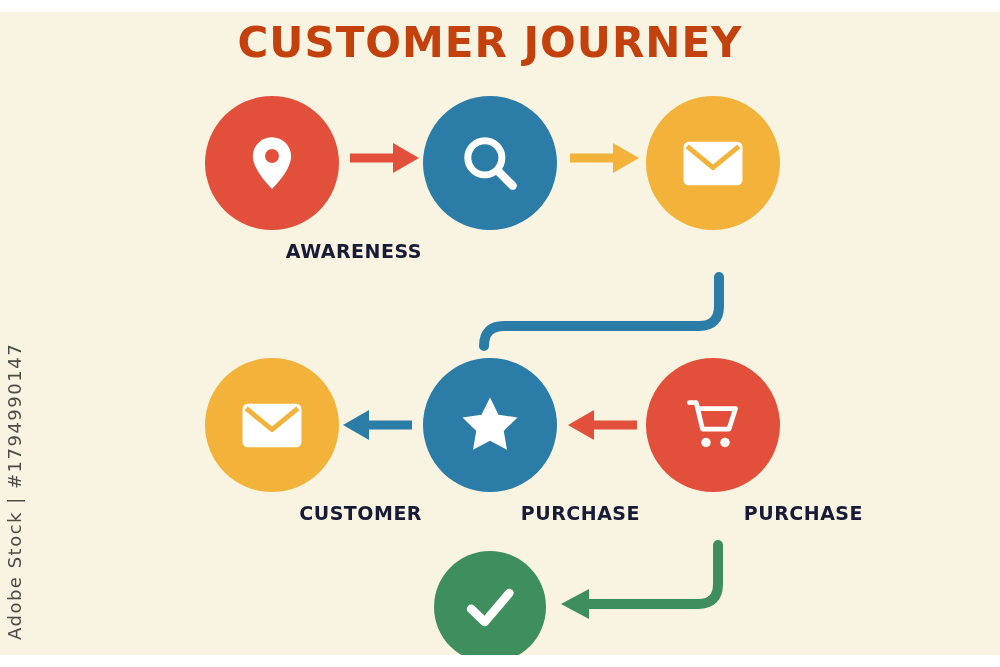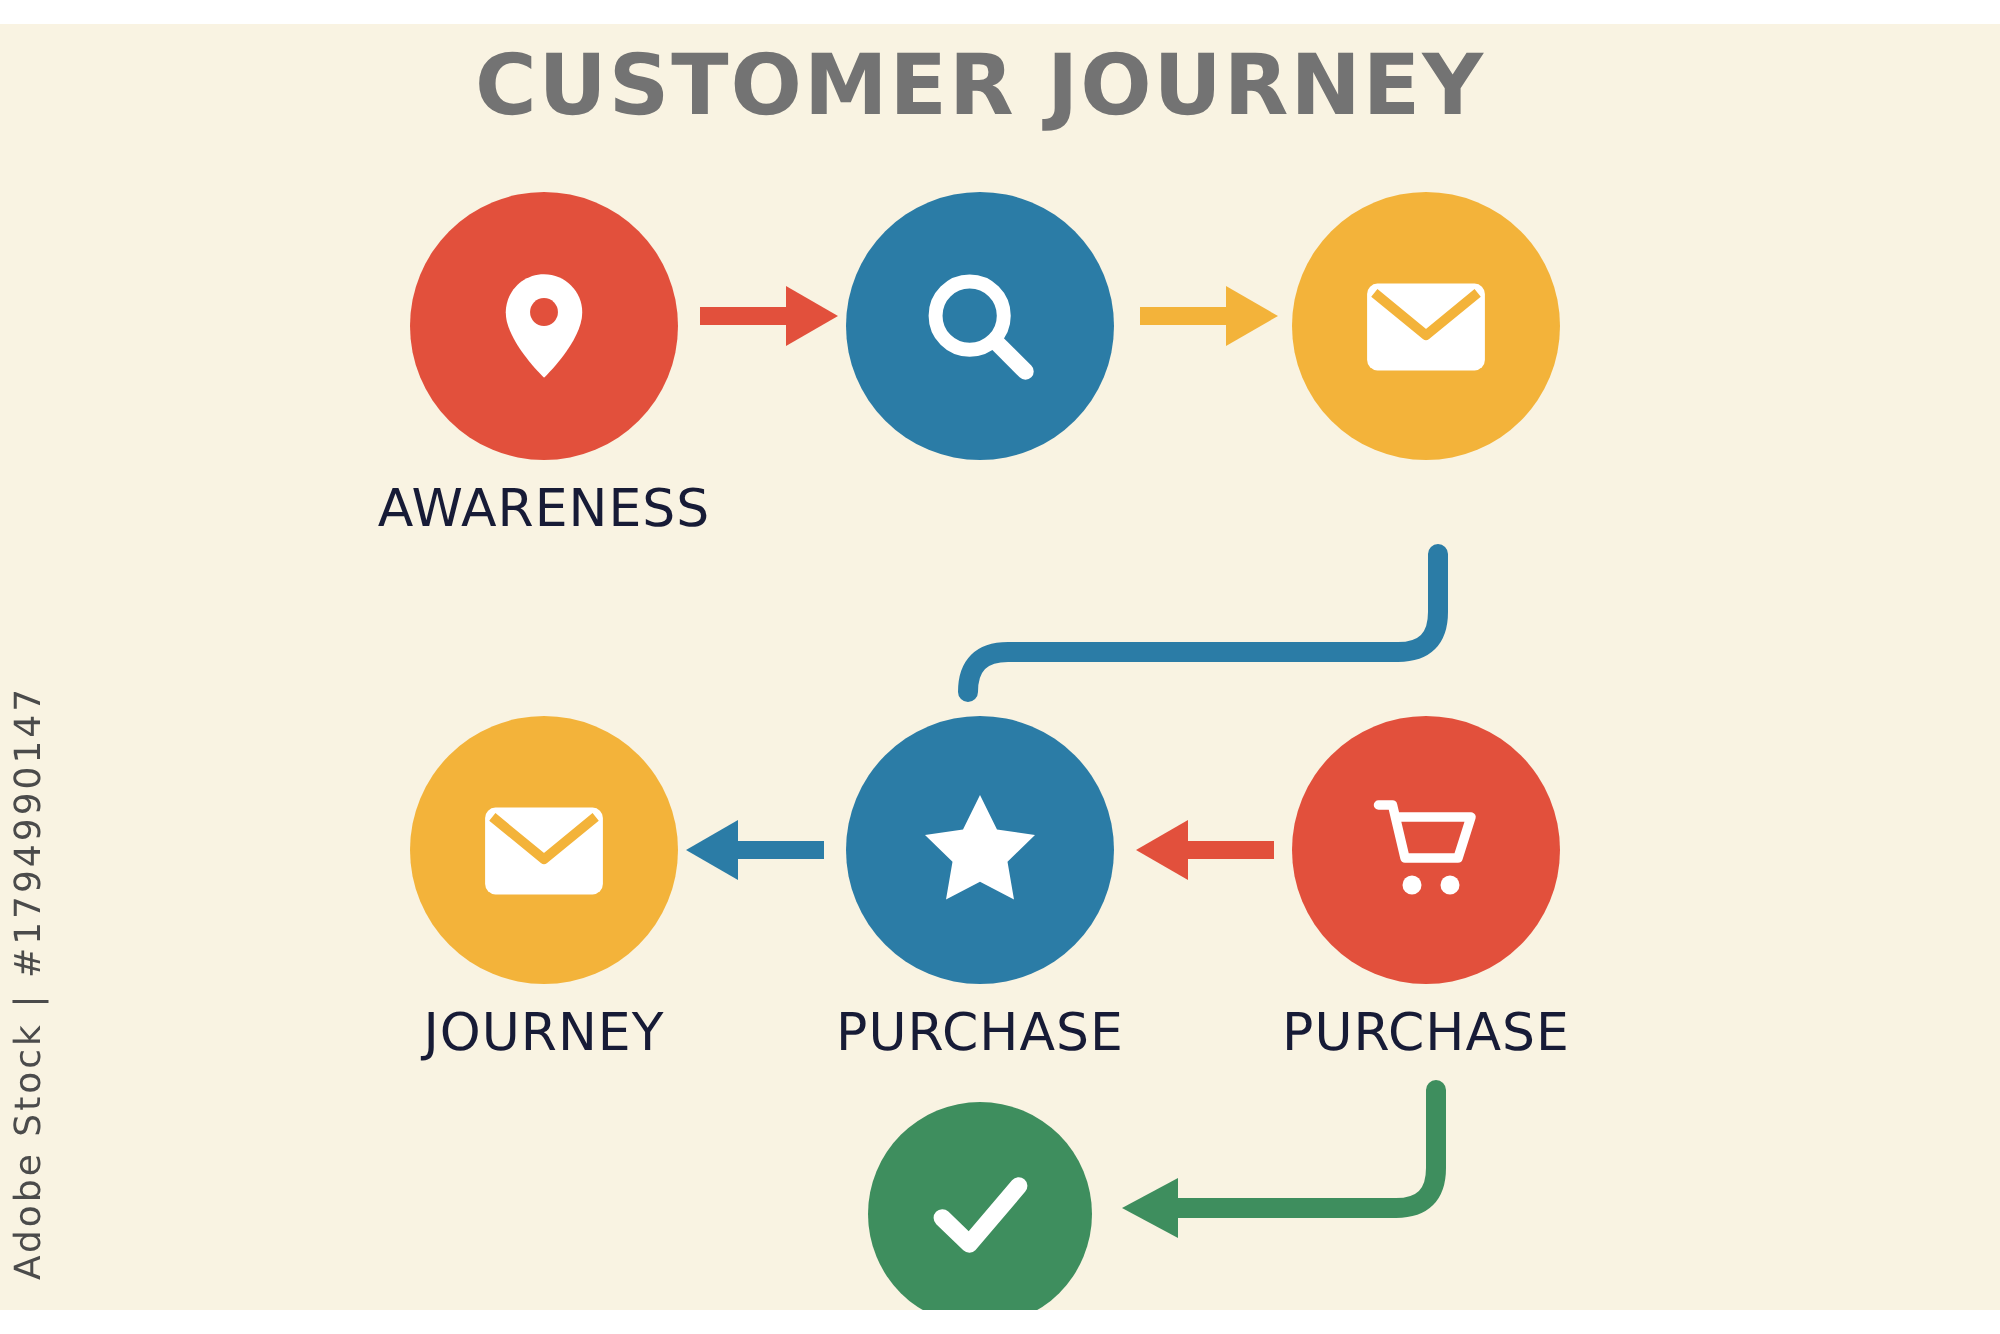--- a/index.html
+++ b/index.html
@@ -6,31 +6,31 @@
   html,body { width:1000px; height:667px; }
   .canvas {
     position:relative; width:1000px; height:667px; overflow:hidden;
     font-family:"DejaVu Sans","Liberation Sans",sans-serif;
   }
   .band { position:absolute; left:0; width:100%; background:#ffffff; z-index:6; }
   .band-top { top:0; height:12px; }
   .band-bottom { bottom:0; height:12px; }
   .title {
     position:absolute; top:18px; left:0; width:980px; text-align:center;
-    font-size:42px; font-weight:800; letter-spacing:1px; color:#737373; z-index:3;
+    font-size:42px; font-weight:800; letter-spacing:1px; color:#c2410c; z-index:3;
     white-space:nowrap;
   }
   .circle {
     position:absolute; width:134px; height:134px; border-radius:50%;
     display:flex; align-items:center; justify-content:center; z-index:2;
   }
   .circle-sm { width:112px; height:112px; }
   .label {
-    position:absolute; width:300px; text-align:center; white-space:nowrap;
-    font-size:26px; font-weight:400; letter-spacing:0.5px; color:#171b36; z-index:3;
+    position:absolute; width:300px; text-align:right; white-space:nowrap;
+    font-size:19px; font-weight:700; letter-spacing:0.5px; color:#171b36; z-index:3;
   }
   .overlay { position:absolute; left:0; top:0; width:1000px; height:667px; z-index:1; pointer-events:none; }
   .watermark {
     position:absolute; left:4px; top:640px; transform:rotate(-90deg); transform-origin:0 0;
     font-size:18px; letter-spacing:1.5px; color:#4b4b4b; white-space:nowrap; z-index:4;
   }
 </style>
 </head>
 <body>
 
@@ -94,21 +94,21 @@
       <polyline points="2,2.4 12,10.6 22,2.4" fill="none" stroke-width="1.9" stroke-linejoin="round" stroke="#f3b33a"></polyline>
     </svg>
   </div>
 
   <div class="circle" style="left: 205px; top: 358px; background-color: rgb(243, 179, 58);">
     <svg width="62" height="47" viewBox="0 0 24 18">
       <rect x="0.6" y="0.6" width="22.8" height="16.8" rx="2" fill="#ffffff"></rect>
       <polyline points="2,2.4 12,10.6 22,2.4" fill="none" stroke-width="1.9" stroke-linejoin="round" stroke="#f3b33a"></polyline>
     </svg>
   </div>
-  <div class="label" style="left:122px;top:502px">JOURNEY</div>
+  <div class="label" style="left:122px;top:502px">CUSTOMER</div>
 
   <div class="circle" style="left: 423px; top: 358px; background-color: rgb(43, 124, 166);">
     <svg width="66" height="66" viewBox="0 0 24 24">
       <path d="M12 2 L15.09 8.26 L22 9.27 L17 14.14 L18.18 21.02 L12 17.77 L5.82 21.02 L7 14.14 L2 9.27 L8.91 8.26 Z" fill="#ffffff"></path>
     </svg>
   </div>
   <div class="label" style="left:340px;top:502px">PURCHASE</div>
 
   <div class="circle" style="left: 646px; top: 358px; background-color: rgb(226, 80, 60);">
     <svg width="60" height="60" viewBox="0 0 24 24">

